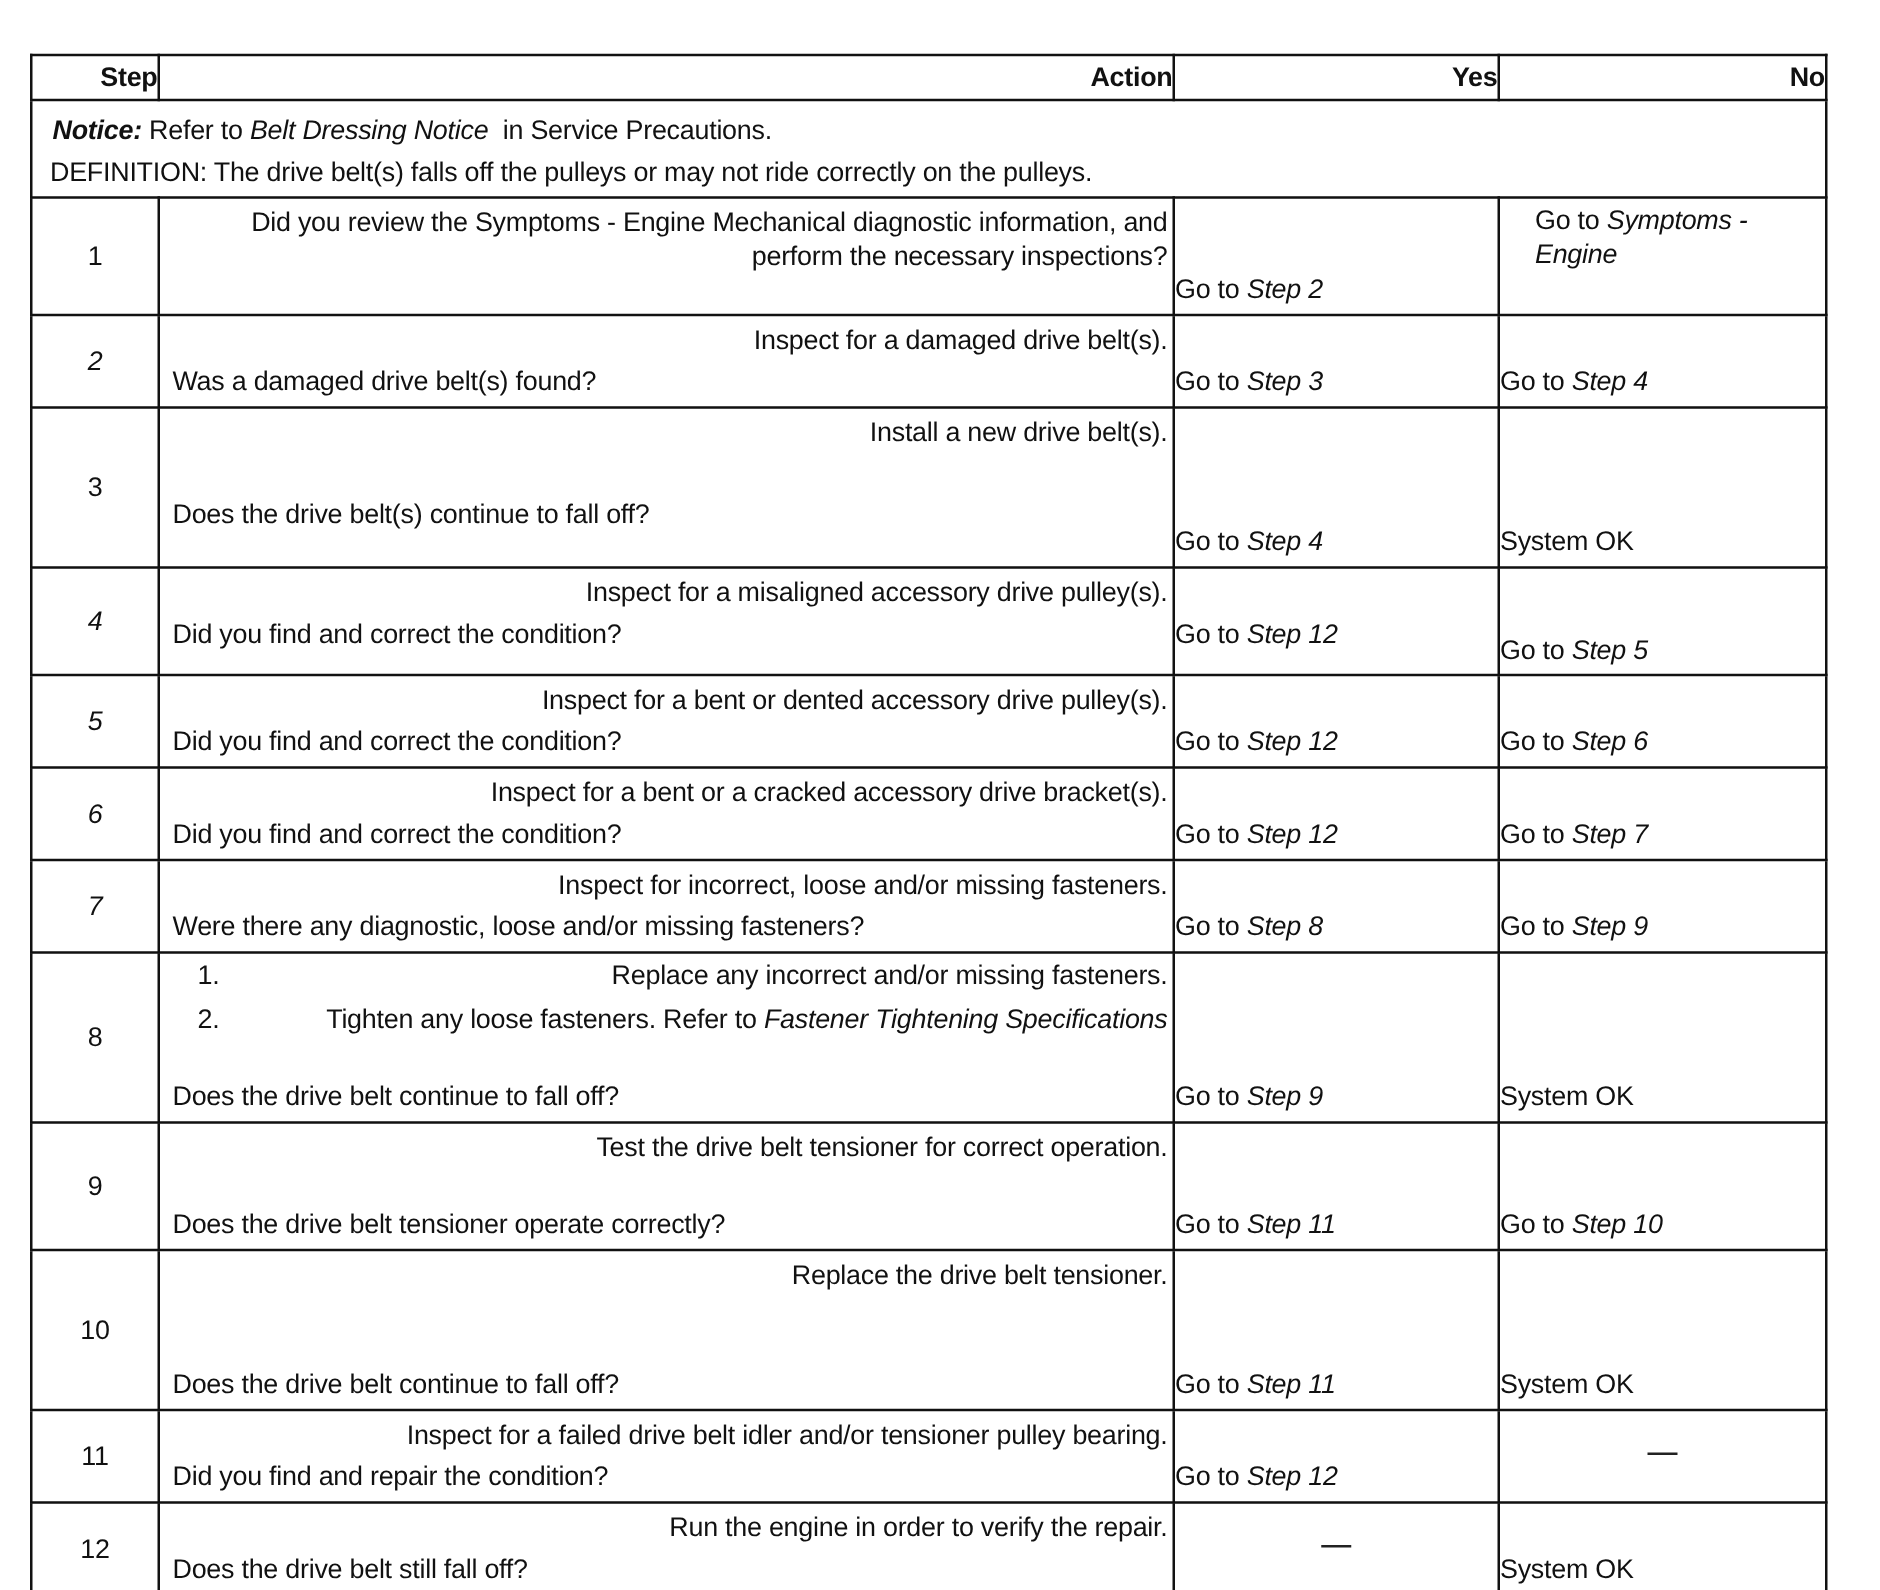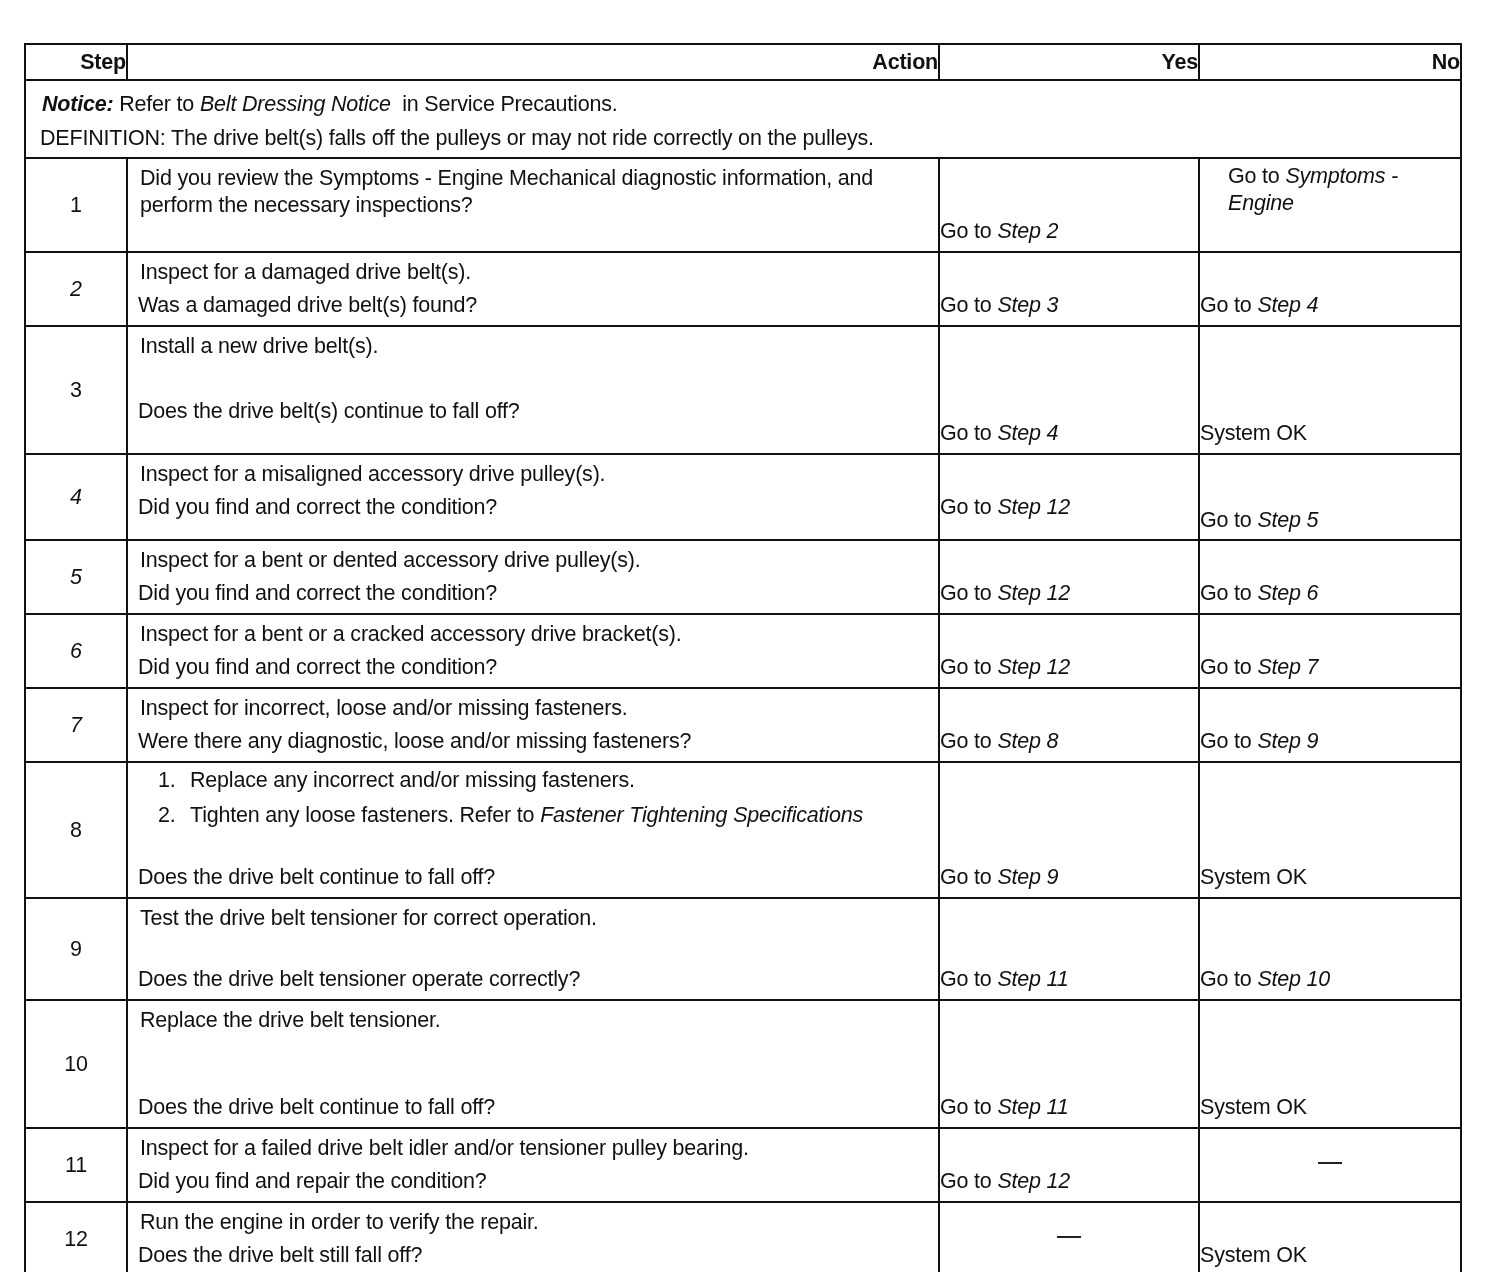--- a/index.html
+++ b/index.html
@@ -25,21 +25,21 @@
     col.c-yes { width: 260px; }
     col.c-no { width: 262px; }
     th { font-weight: bold; height: 34px; text-align: right; vertical-align: middle !important; font-size: 21.5px; }
     td.notice-cell { padding: 6px 14px 2px 16px !important; }
     td.notice-cell .line { height: 34px; line-height: 34px; }
     td.notice-cell .line.def { margin-left: -2px; }
     td.step { text-align: center; vertical-align: middle !important; }
     td.step.italic span { font-style: italic; }
     td.action { position: relative; }
     .cellbox { position: relative; height: 100%; }
-    .a-top { position: absolute; left: 12px; top: 6px; right: 4px; line-height: 27px; }
+    .a-top { position: absolute; left: 12px; top: 6px; right: 4px; line-height: 27px; text-align: right; }
     .a-bot { position: absolute; left: 10px; bottom: 2px; right: 8px; line-height: 34px; }
     .yn-bot { position: absolute; left: 0; right: 0; bottom: 2px; text-align: left; line-height: 34px; }
     .yn-mid { position: absolute; left: 0; right: 0; top: 50%; transform: translateY(-60%); text-align: center; }
     .yn-top { position: absolute; left: 28px; right: 8px; top: 4px; line-height: 27px; }
     i { font-style: italic; }
     ol.sub { margin: 0; padding: 0; list-style: none; }
     ol.sub li { position: relative; padding-left: 58px; line-height: 27px; margin-bottom: 8px; }
     ol.sub li .num { position: absolute; left: 26px; top: 0; }
     .dash { display: inline-block; width: 24px; border-top: 2px solid #222; vertical-align: middle; }
   </style>

